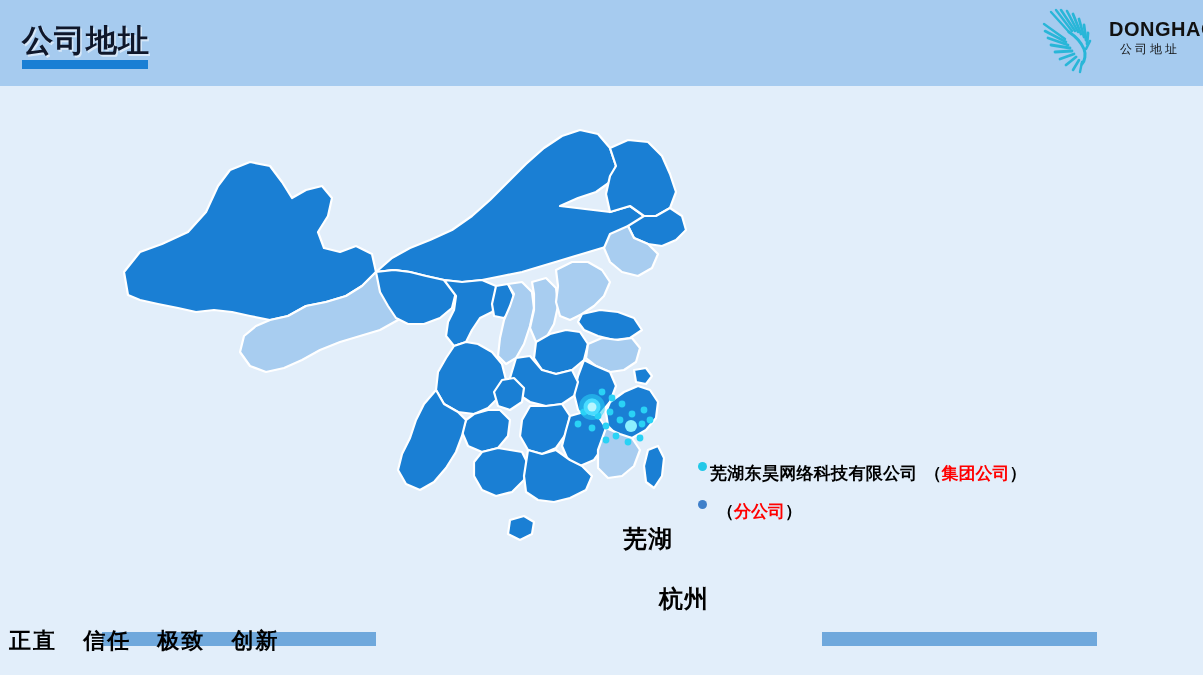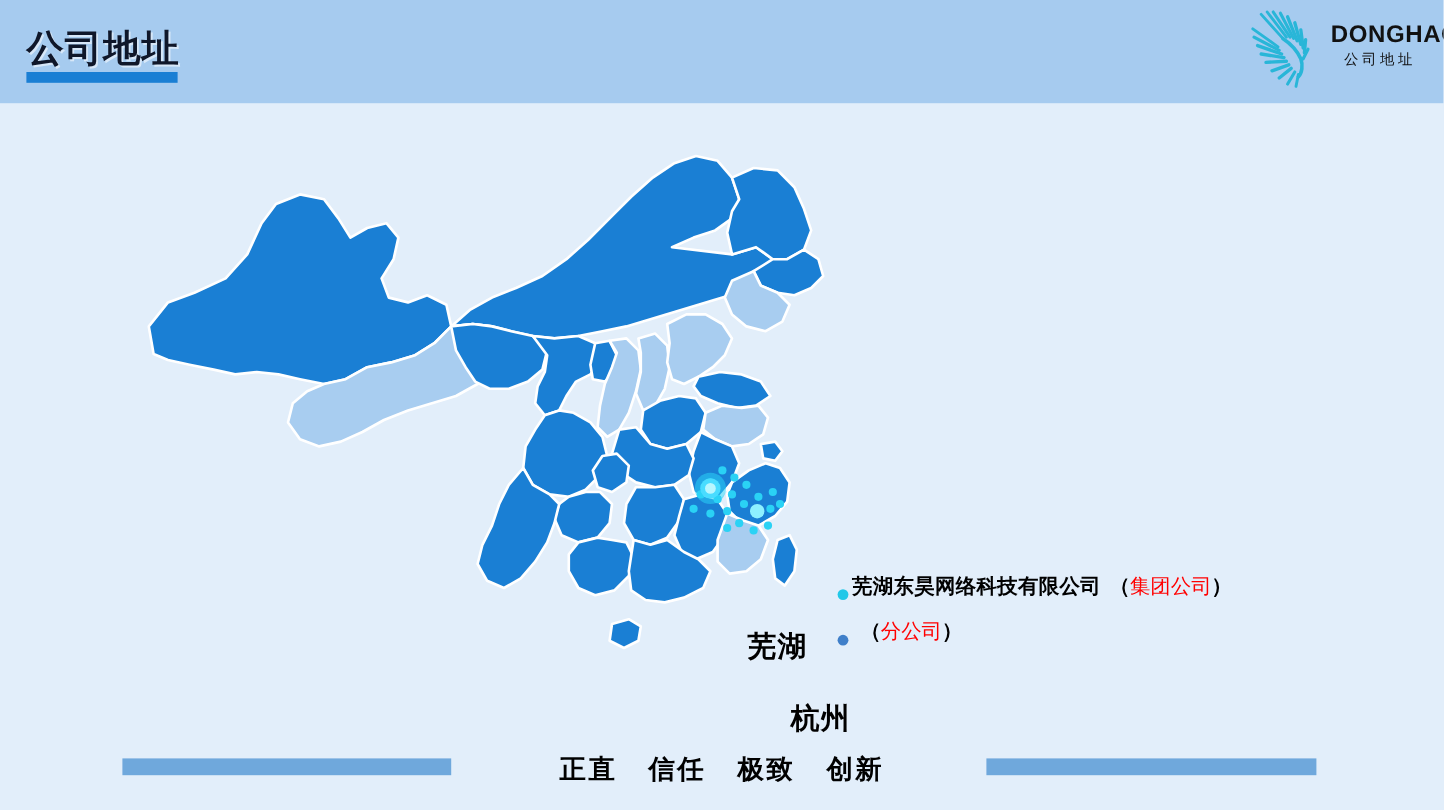--- a/index.html
+++ b/index.html
@@ -53,43 +53,43 @@
     position:absolute; font-size:24px; font-weight:bold; color:#000;
     white-space:nowrap; letter-spacing:1px;
     text-shadow:0 0 2px rgba(255,255,255,.35);
   }
   #label-wuhu { left:513px; top:403px; }
   #label-hangzhou { left:549px; top:447px;margin-top:16px; }
 
   
   #legend { position:absolute; left:698px; top:462px; width:400px; }
   .legend-row {
-    display:flex; align-items:flex-end; height:38px;
+    display:flex; align-items:flex-start; height:38px;
     font-size:17px; color:#000; white-space:nowrap;
   }
   .legend-bullet {
     width:9px; height:9px; border-radius:50%;
     margin-right:3px; flex:0 0 auto;
   }
   .legend-main { font-weight:bold; letter-spacing:.3px; }
   .legend-paren { font-weight:bold; color:#000; }
-  .legend-em { font-weight:normal; color:#ff0000;margin-top:40px; }
+  .legend-em { font-weight:bold; color:#ff0000; }
   .legend-gap { display:inline-block; width:7px; }
 
   
   #footer-bar-left {
     position:absolute; left:102px; top:632px; width:274px; height:14px;
     background:#6fa8dc;
   }
   #footer-bar-right {
     position:absolute; left:822px; top:632px; width:275px; height:14px;
     background:#6fa8dc;
   }
   #footer-slogan {
-    position:absolute; left:0; top:626px; width:1203px; text-align:center;
+    position:absolute; left:0; top:626px; width:1203px; text-align:left;
     font-size:22px; font-weight:bold; color:#000; letter-spacing:2px;
   }
   .slogan-word { display:inline-block; margin:0 9px; }
 </style>
 </head>
 <body>
 
 <div id="header-band"></div>
 <div id="page-title">公司地址</div>
 <div id="title-underline"></div>

